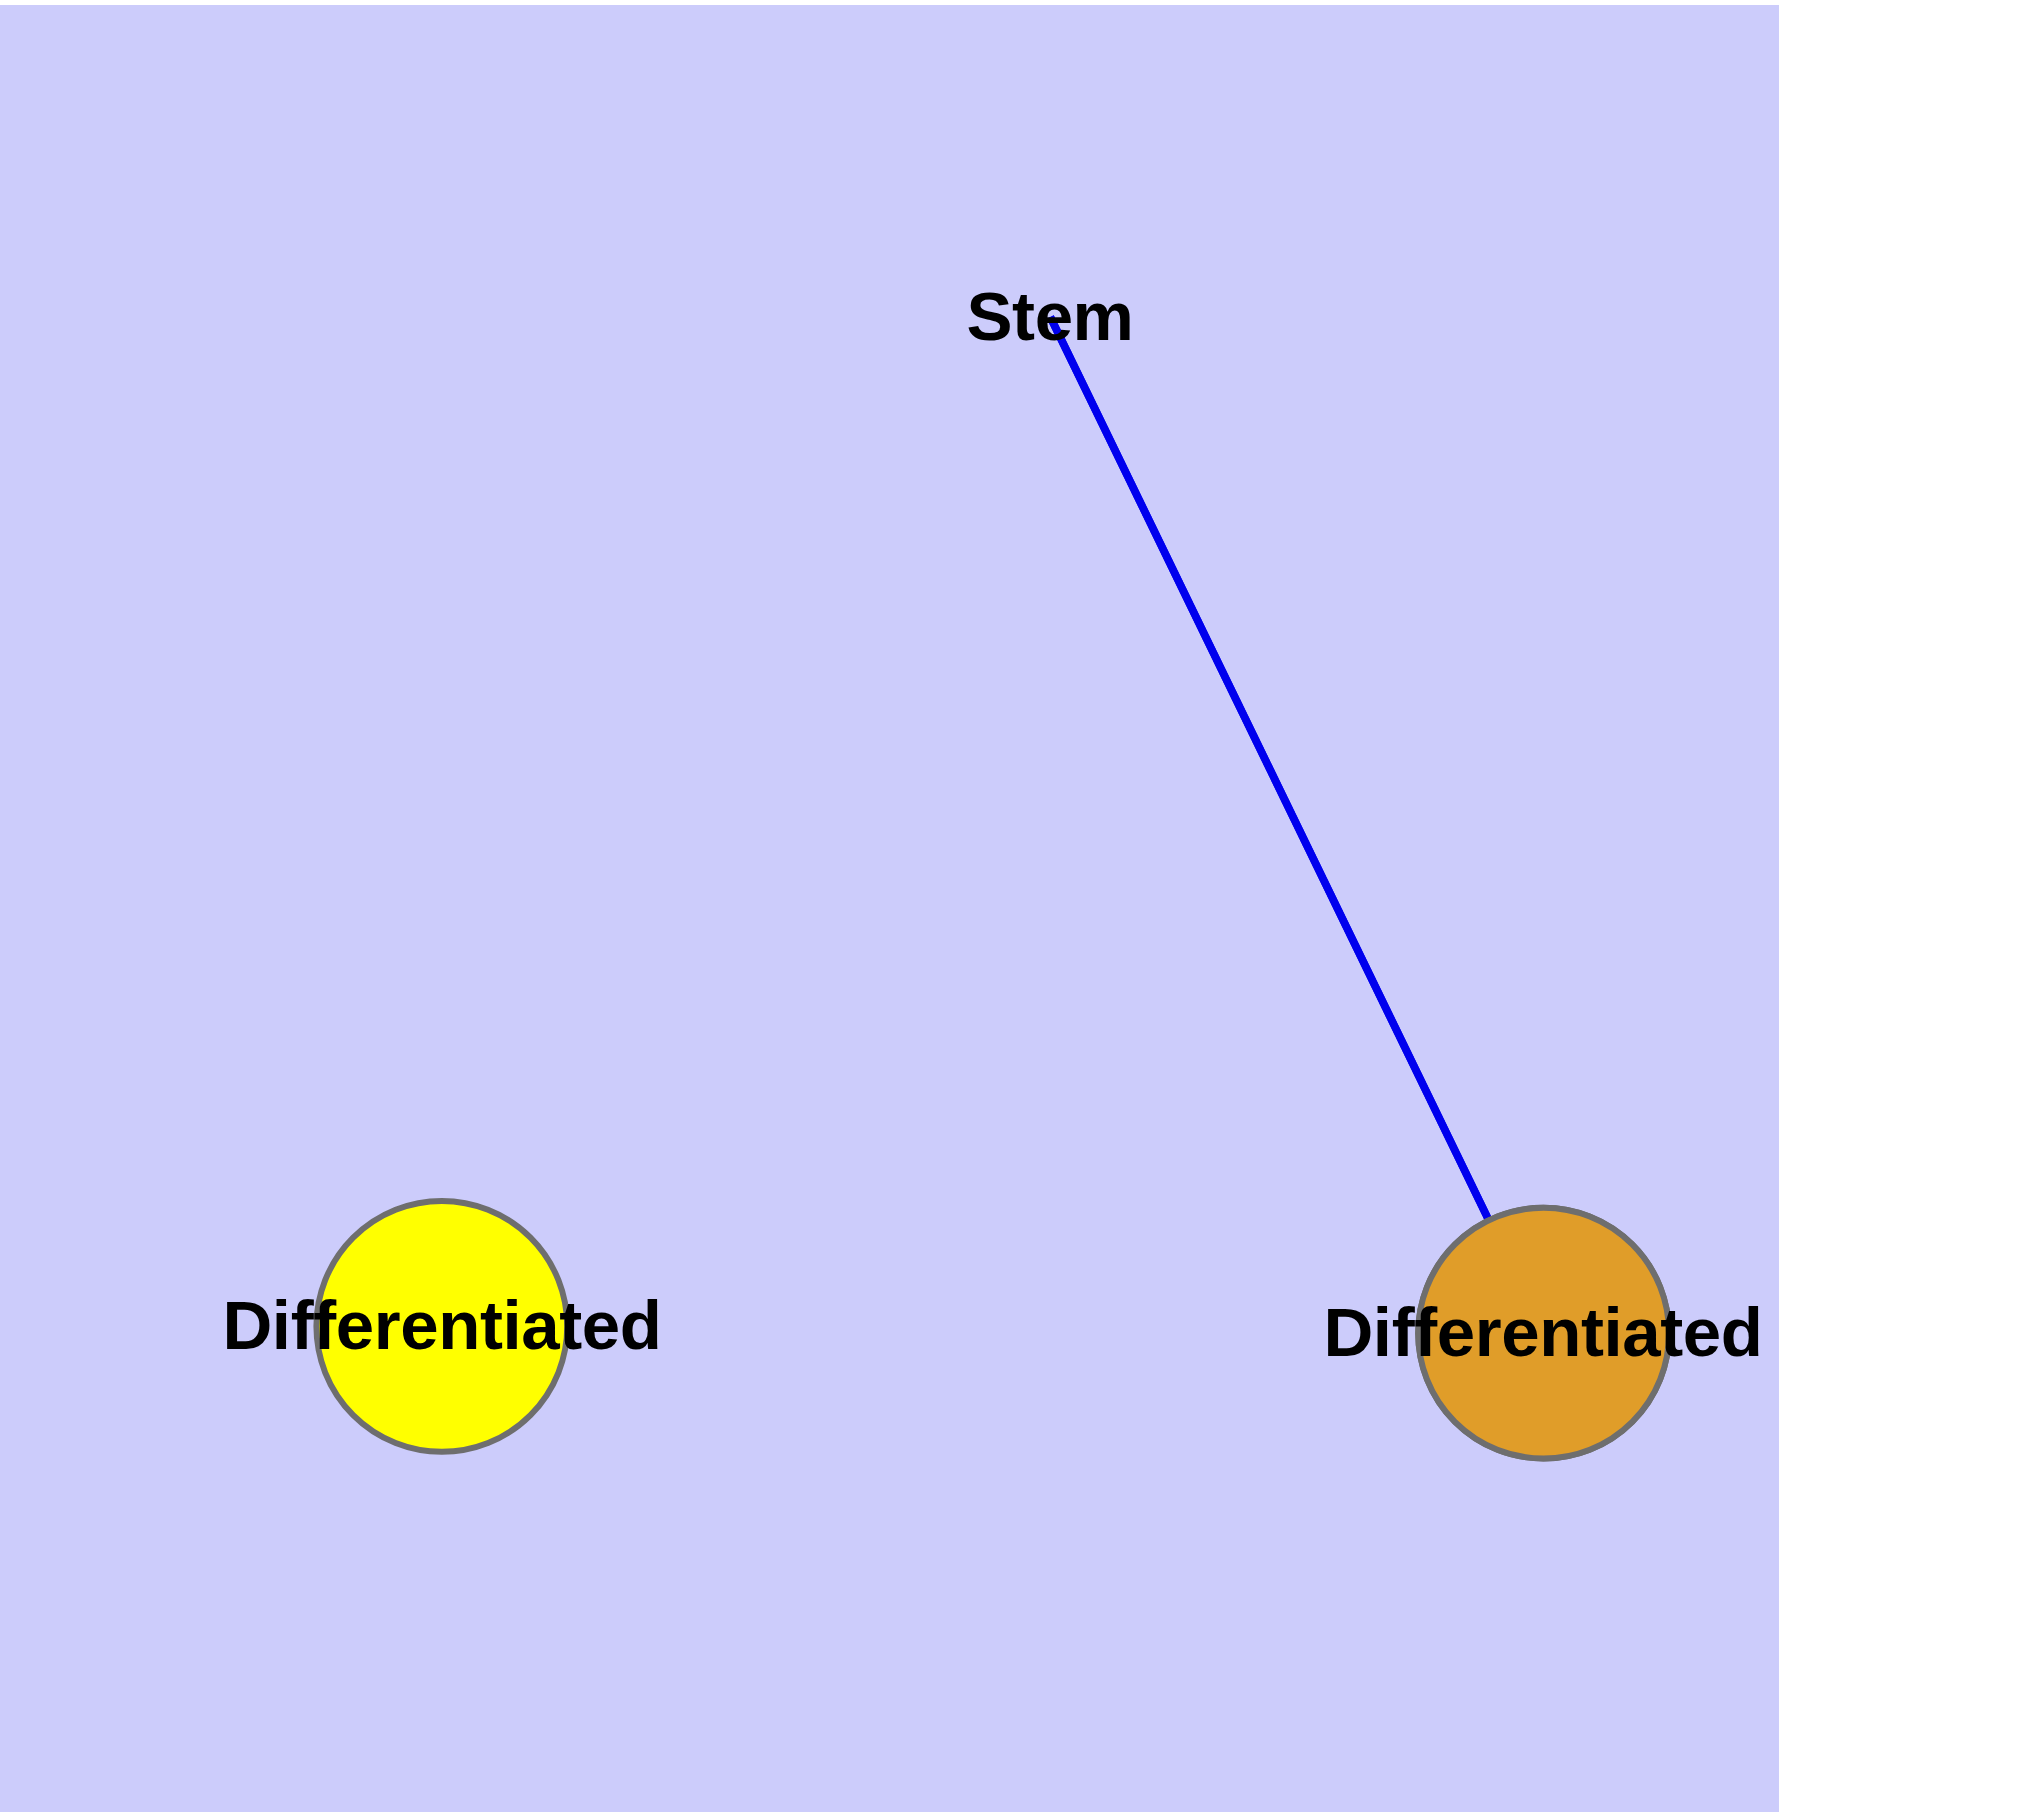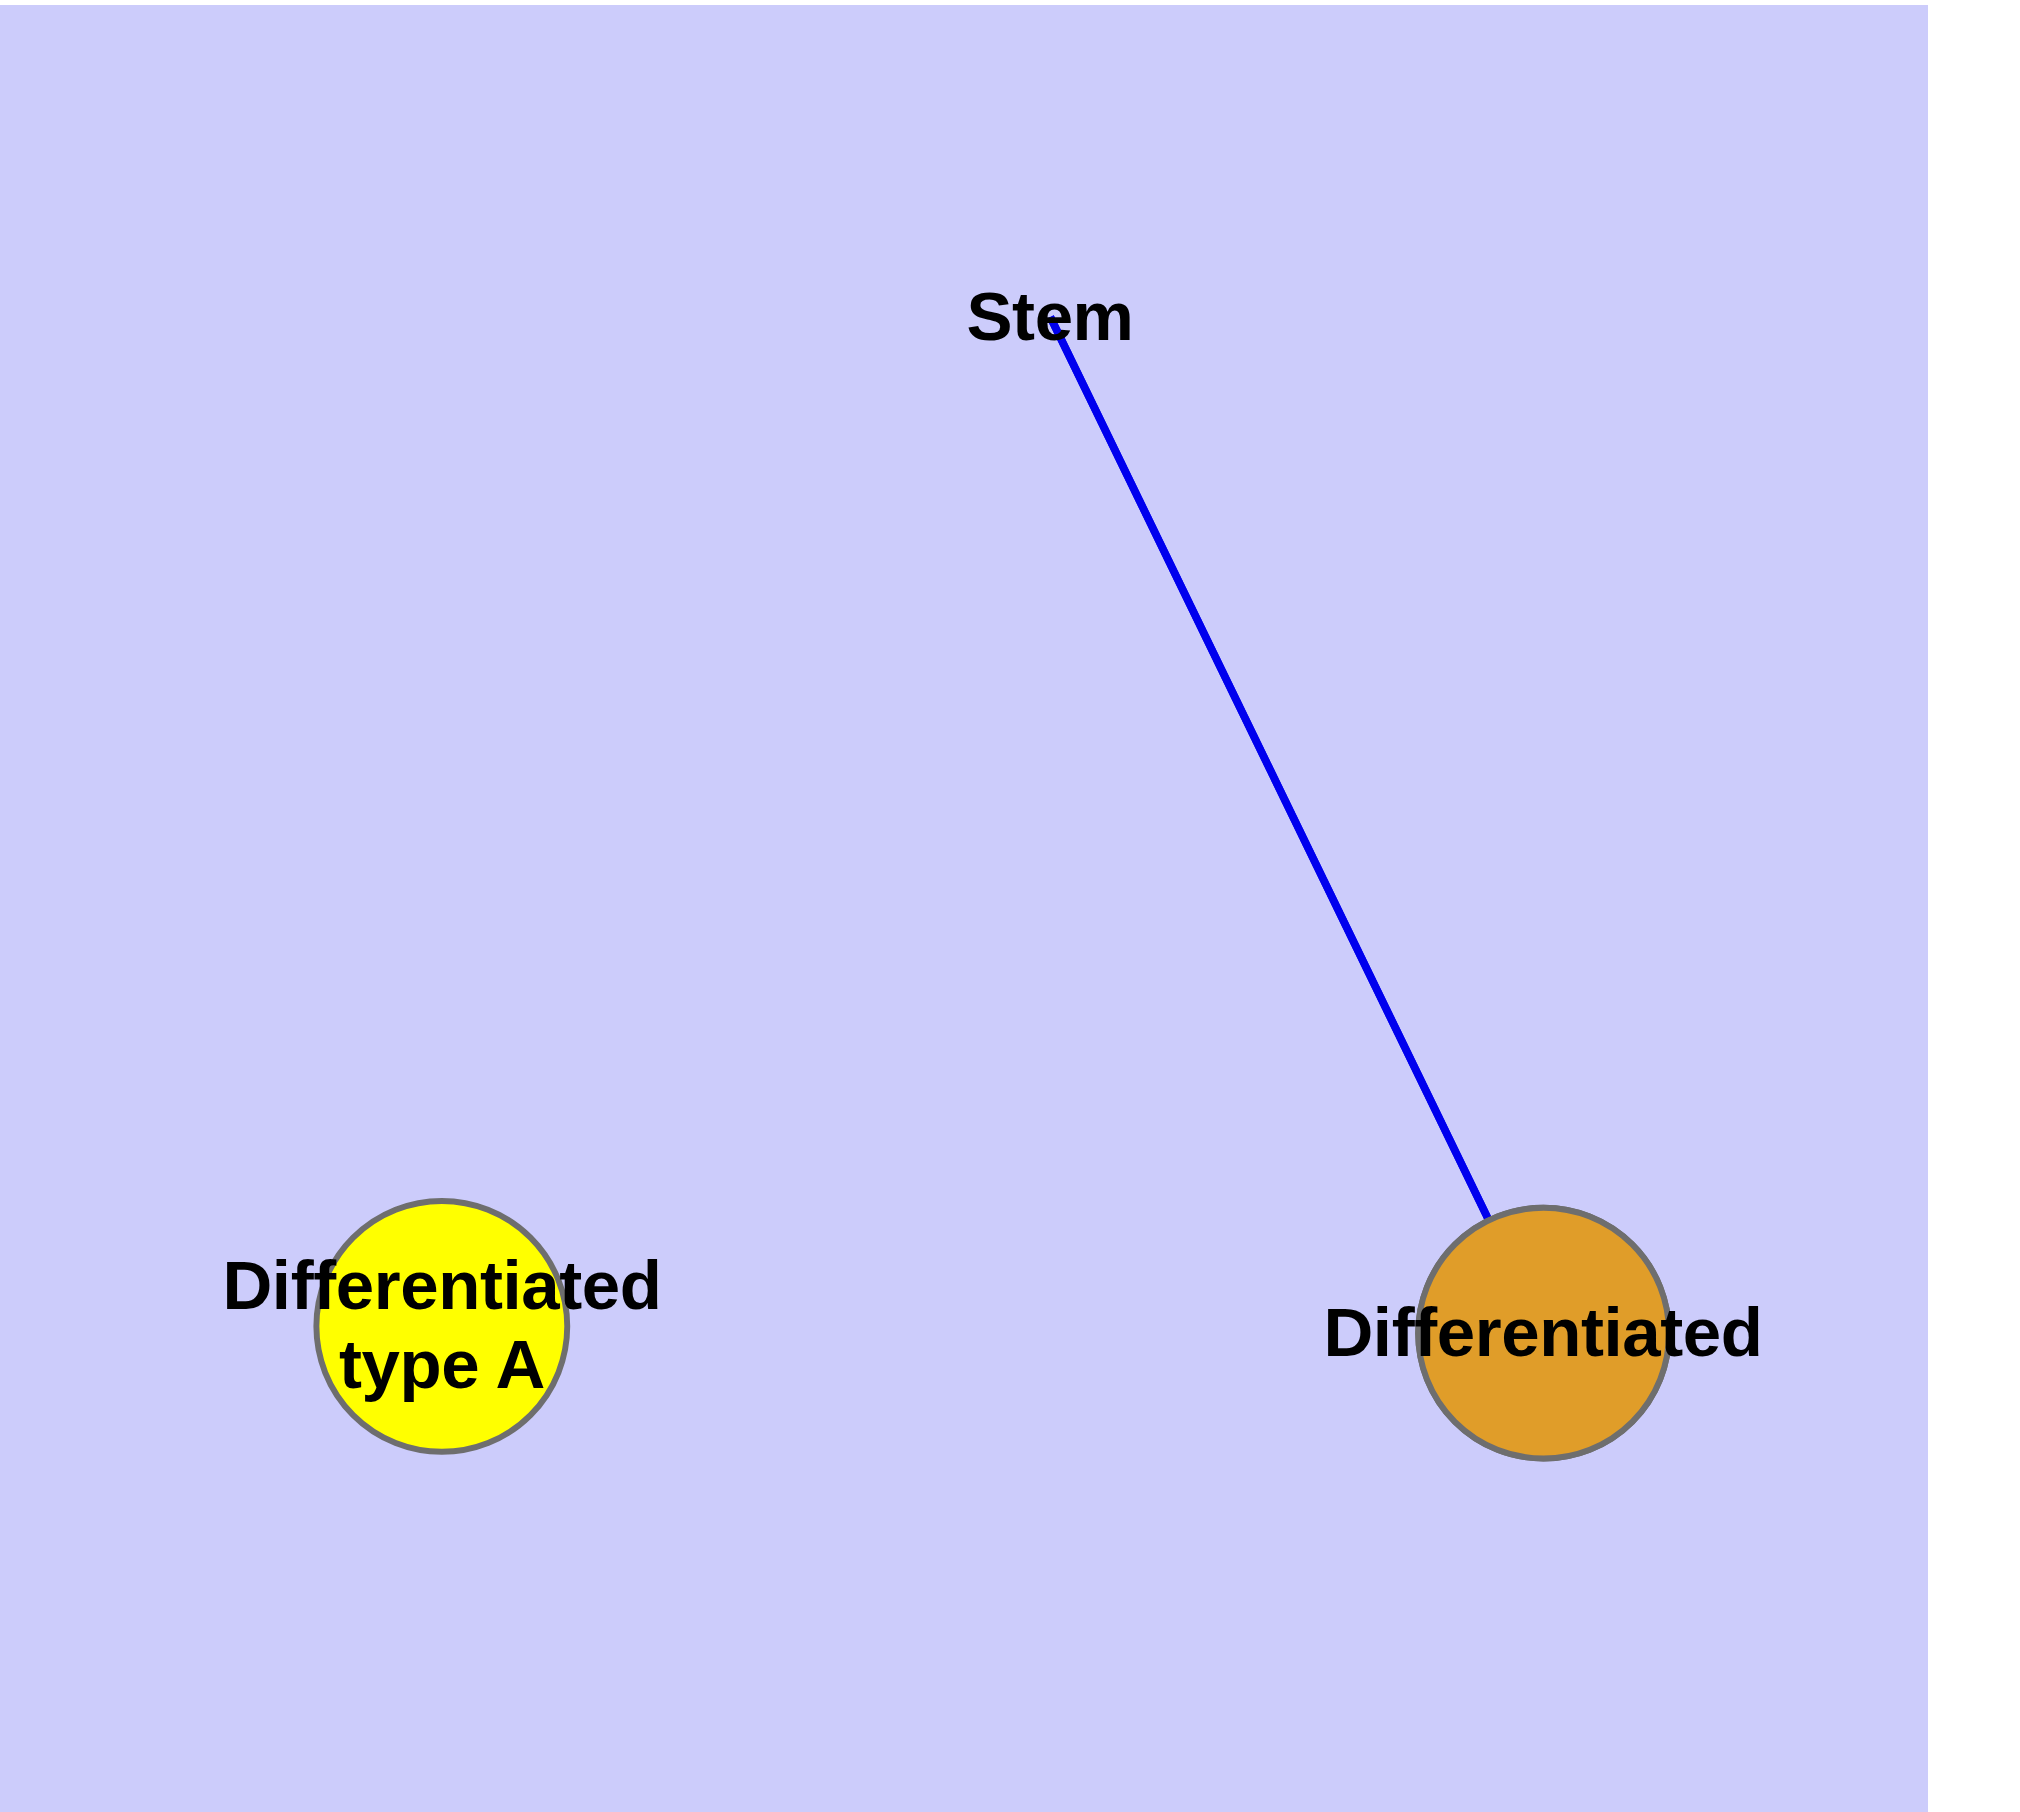--- a/index.html
+++ b/index.html
@@ -2,21 +2,21 @@
 <html style="font-size:13.6px"><head>
 <meta charset="utf-8">
 <style>
   html, body {
     margin: 0;
     padding: 0;
     background: #ffffff;
   }
   #canvas {
     position: relative;
-    width: 1928px;
+    width: 1779px;
     height: 1812px;
     overflow: hidden;
     background: #ffffff;
     font-family: "Liberation Sans", sans-serif;
   }
   #plot-background {
     position: absolute;
     left: 0;
     top: 5.1px;
     width: 2021px;
@@ -78,21 +78,20 @@
       <circle cx="1821" cy="1573" r="148" fill="#e09d29" stroke="#6e6e6e" stroke-width="7"></circle>
     </g>
   </svg>
 
   <div class="node-label label-stem" style="left: 1050px; top: 317px;">
     <div>Stem</div>
   </div>
 
   <div class="node-label label-a" style="left: 442px; top: 1326px;">
     <div>Differentiated</div>
-    <div>type A</div>
   </div>
 
   <div class="node-label label-b" style="left: 1543px; top: 1333px;">
     <div>Differentiated</div>
   </div>
 
 </div>
 
 
 </body></html>

